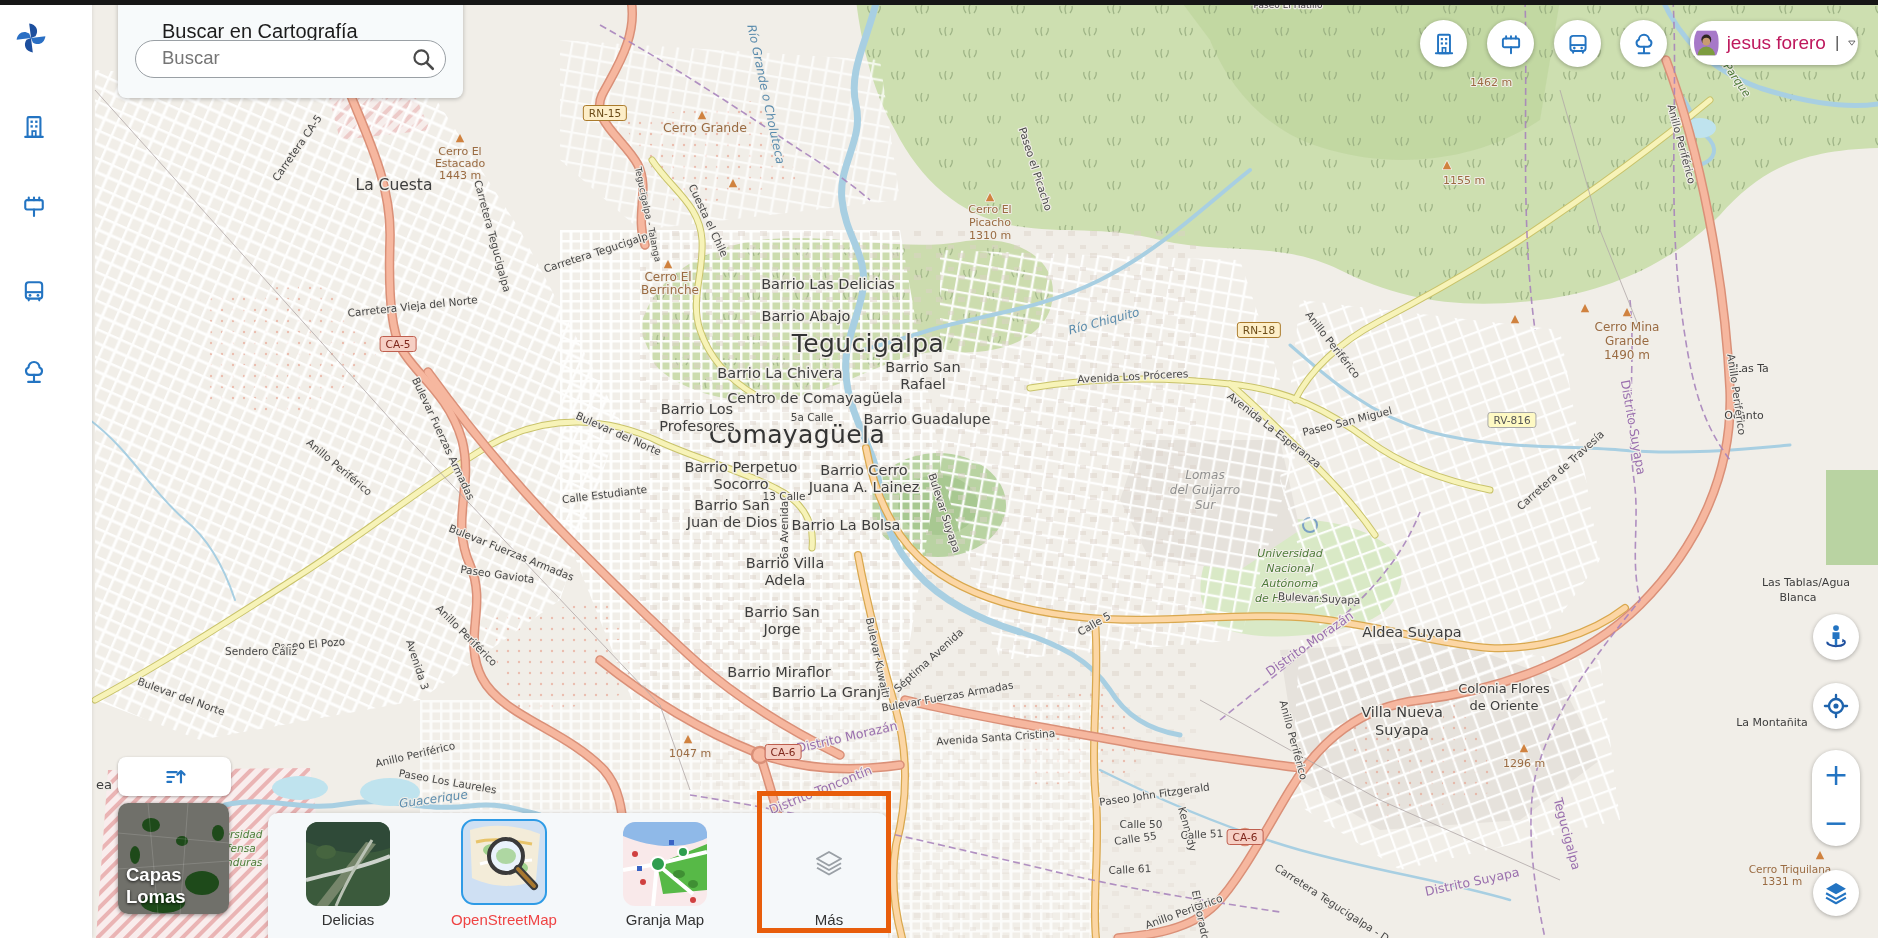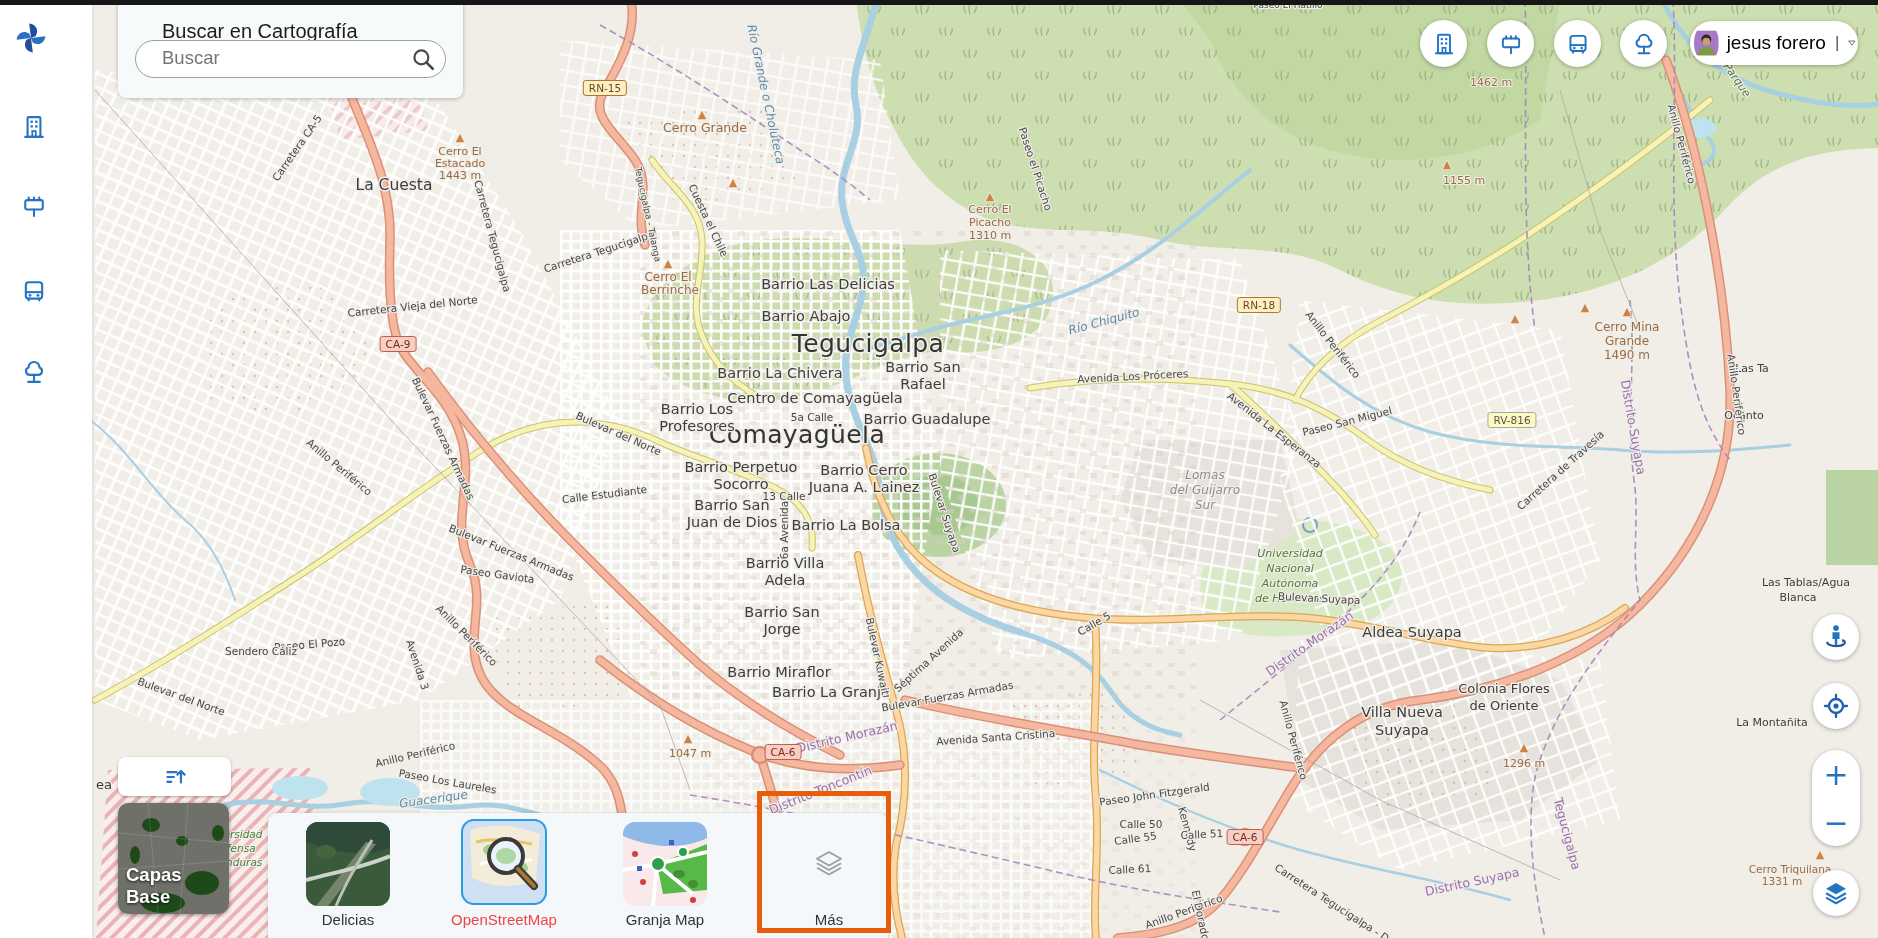--- a/index.html
+++ b/index.html
@@ -13,21 +13,21 @@
   text.sub{font-size:14.5px;fill:#3d3d3d;}
   text.road{font-size:10.5px;fill:#474747;stroke-width:2.4px;}
   text.peak{font-size:11px;fill:#9a6b42;stroke-width:2.2px;}
   text.mark{font-size:11px;fill:#d0823f;stroke-width:1.5px;}
   text.water{font-size:12px;fill:#5b8cad;font-style:italic;stroke-width:2.2px;}
   text.dist{font-size:12.5px;fill:#9a6fae;stroke-width:2.4px;}
   text.green{font-size:11px;fill:#4e7c39;font-style:italic;stroke-width:2.2px;}
   text.area{font-size:12px;fill:#8f8f8f;font-style:italic;stroke-width:2.2px;}
   .badge{position:absolute;transform:translate(-50%,-50%);font-family:"DejaVu Sans",sans-serif;
     font-size:10.5px;padding:1px 5px;border-radius:3px;white-space:nowrap;}
-  .badge.rn{background:#fdeec8;border:1.5px solid #ab7b2c;color:#6a4a16;}
+  .badge.rn{background:#fdeec8;border:1.5px solid #ab7b2c;color:#6a4a16;margin-top:25px;}
   .badge.ca{background:#f6cfc4;border:1.5px solid #bf5f4f;color:#7e261b;}
   .badge.rv{background:#fef9c3;border:1.5px solid #a8a8a8;color:#555;}
   
   #topstrip{position:absolute;left:0;top:0;width:100%;height:5px;background:#161616;z-index:40;}
   #sidebar{position:absolute;left:0;top:0;width:92px;height:938px;background:#fff;z-index:30;
     box-shadow:1px 0 3px rgba(0,0,0,.08);}
   .side-ic{position:absolute;left:20px;width:28px;height:28px;color:#2374c2;cursor:pointer;}
   #logo{position:absolute;left:13px;top:20px;width:36px;height:36px;}
   
   #searchpanel{position:absolute;left:118px;top:-6px;width:345px;height:104px;background:#f7fafb;
@@ -40,21 +40,21 @@
   #searchbox input::placeholder{color:#757575;}
   #searchbox .mag{position:absolute;right:9px;top:5px;width:26px;height:26px;color:#4a4a4a;}
   
   .circlebtn{position:absolute;width:47px;height:47px;border-radius:50%;background:#fff;z-index:20;
     box-shadow:0 1px 4px rgba(0,0,0,.3);display:flex;align-items:center;justify-content:center;
     color:#2374c2;cursor:pointer;}
   
   #userchip{position:absolute;left:1690px;top:21px;width:168px;height:44px;background:#fff;border-radius:22px;
     z-index:20;box-shadow:0 1px 4px rgba(0,0,0,.3);display:flex;align-items:center;padding-left:4px;
     box-sizing:border-box;cursor:pointer;}
-  #userchip .uname{margin-left:8px;font-size:19px;color:#000000;white-space:nowrap;}
+  #userchip .uname{margin-left:8px;font-size:19px;color:#be185d;white-space:nowrap;}
   #userchip .udiv{margin:0 7px 0 9px;color:#555;font-size:17px;}
   
   #zoompill{position:absolute;left:1812px;top:750px;width:48px;height:96px;background:#fff;border-radius:24px;
     z-index:20;box-shadow:0 1px 4px rgba(0,0,0,.3);}
   .zbtn{width:48px;height:48px;display:flex;align-items:center;justify-content:center;
     font-size:30px;color:#2374c2;cursor:pointer;font-family:"DejaVu Sans",sans-serif;}
   
   #sortbtn{position:absolute;left:118px;top:757px;width:113px;height:39px;background:#fff;border-radius:8px;
     z-index:21;box-shadow:0 1px 3px rgba(0,0,0,.3);display:flex;align-items:center;justify-content:center;
     color:#2374c2;cursor:pointer;}
@@ -422,21 +422,21 @@
         <text x="1197" y="916" class="ml road" transform="rotate(78 1197 916)">El Dorado</text>
         <text x="1330" y="906" class="ml road" transform="rotate(33 1330 906)">Carretera Tegucigalpa - D</text>
         <text x="1563" y="473" class="ml road" transform="rotate(-42 1563 473)">Carretera de Travesía</text>
         <text x="645" y="215" class="ml road" transform="rotate(78 645 215)" style="font-size: 9px;">Tegucigalpa - Talanga</text>
         <text x="705" y="222" class="ml road" transform="rotate(65 705 222)">Cuesta el Chile</text>
       </g>
 </svg>
 <div id="badge-layer">
       <div class="badge rn" style="left: 605px; top: 88px;">RN-15</div>
       <div class="badge rn" style="left: 1259px; top: 305px;">RN-18</div>
-      <div class="badge ca" style="left: 398px; top: 344px;">CA-9</div>
+      <div class="badge ca" style="left: 398px; top: 344px;">CA-5</div>
       <div class="badge ca" style="left: 783px; top: 752px;">CA-6</div>
       <div class="badge ca" style="left: 1245px; top: 837px;">CA-6</div>
       <div class="badge rv" style="left: 1512px; top: 420px;">RV-816</div>
     </div>
 
 <div id="topstrip"></div>
 
 <div id="sidebar">
   <svg id="logo" viewBox="0 0 40 40">
     <g>
@@ -539,21 +539,21 @@
           <ellipse cx="17" cy="52" rx="5" ry="9"></ellipse>
       <ellipse cx="64" cy="38" rx="6" ry="5"></ellipse>
           <ellipse cx="84" cy="80" rx="17" ry="12"></ellipse>
       <ellipse cx="45" cy="100" rx="22" ry="10"></ellipse>
           <ellipse cx="100" cy="30" rx="6" ry="8"></ellipse>
     </g>
     <g stroke="#ffffff" stroke-width="1" opacity=".14" fill="none">
       <path d="M0 30 L111 40 M0 66 L111 58 M30 0 L40 111 M70 0 L62 111"></path>
     </g>
   </svg>
-  <span class="cap-label">Capas Base</span>
+  <span class="cap-label">Capas Lomas</span>
 </div>
 
 <div id="layerpanel">
   <div class="ltile" style="left:38px;top:9px">
     <svg width="84" height="84" viewBox="0 0 84 84">
       <rect width="84" height="84" fill="#3b5a3c"></rect>
       <path d="M0 0 H84 V26 C56 36 28 30 0 20 Z" fill="#2f4a38"></path>
       <path d="M10 84 L60 20 L70 22 L22 84 Z" fill="#75856a"></path>
       <path d="M0 58 C30 50 55 46 84 34" stroke="#cdd3cc" stroke-width="4" fill="none"></path>
       <path d="M30 84 C40 60 52 40 66 18" stroke="#b9c2b4" stroke-width="3" fill="none"></path>

